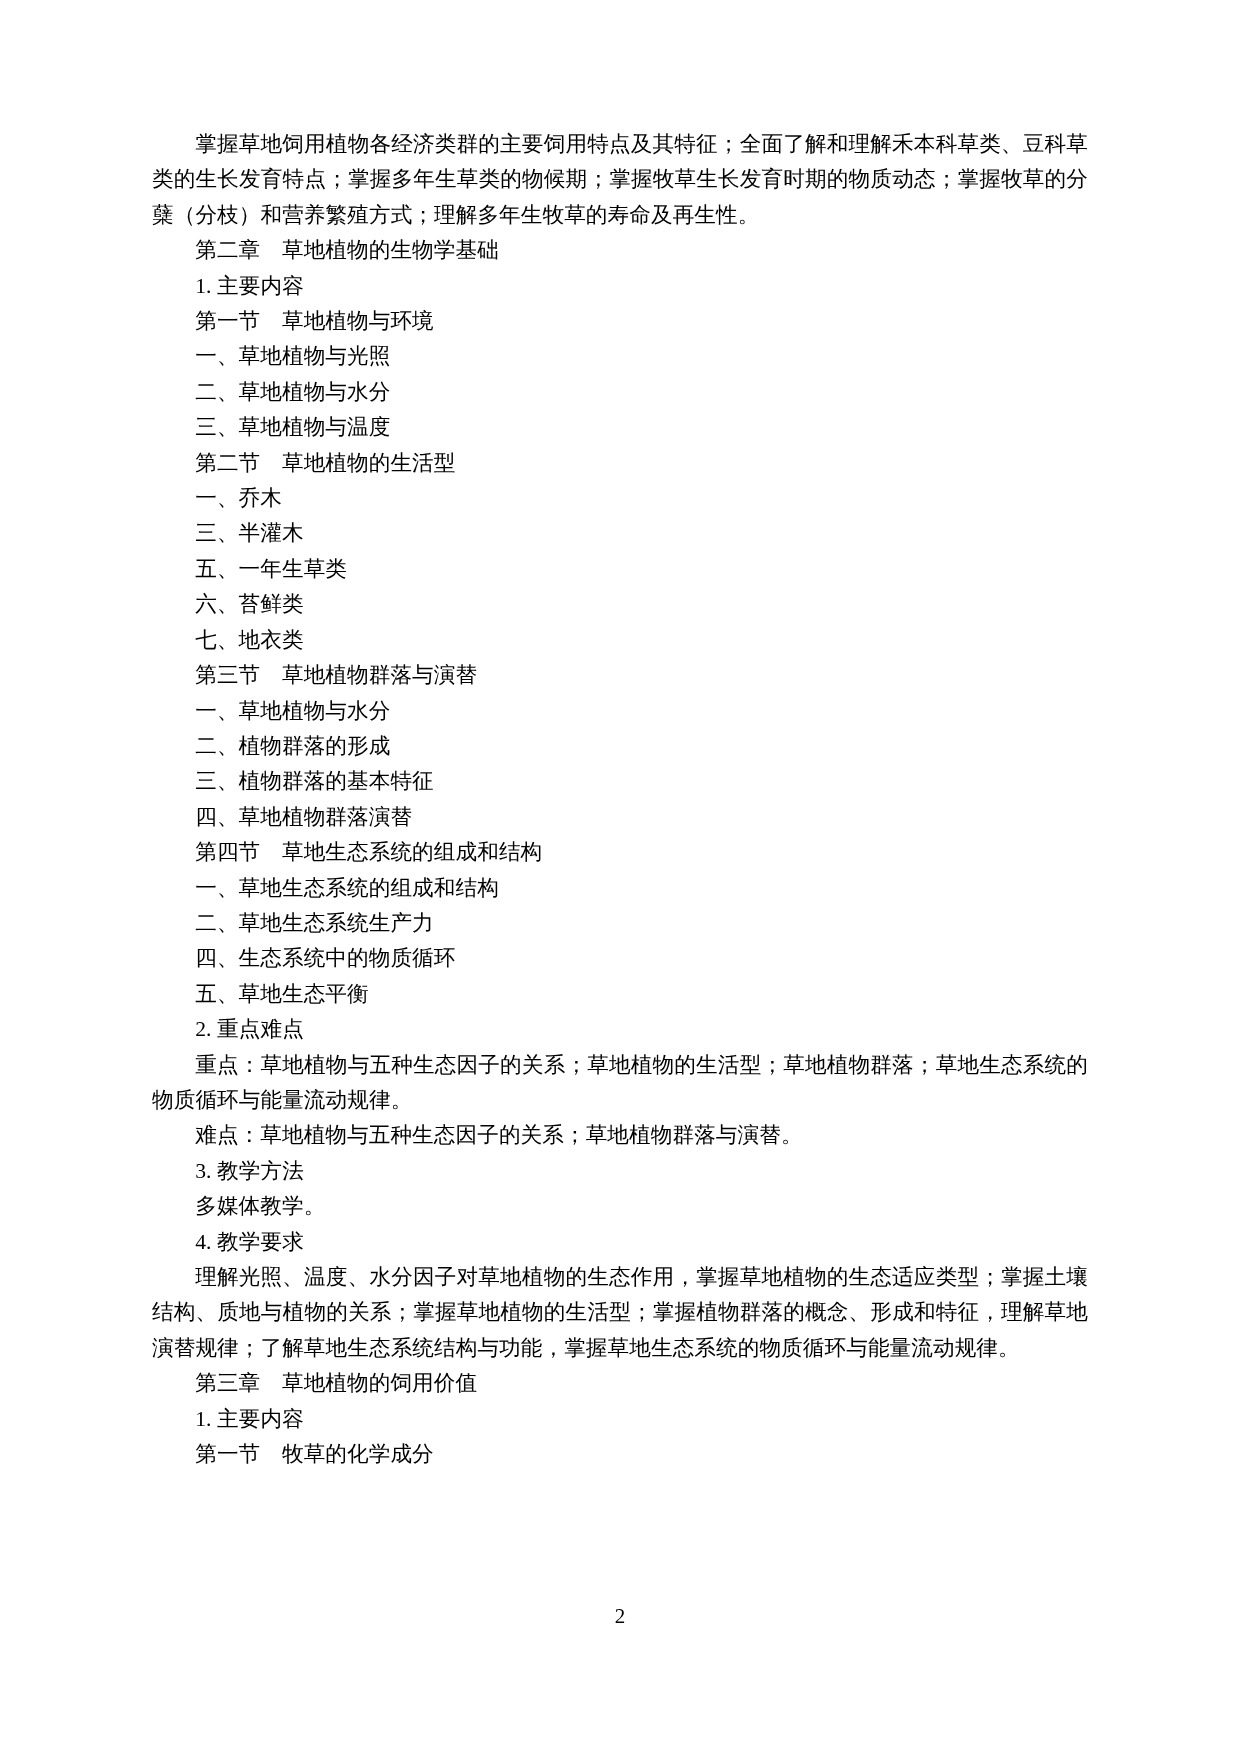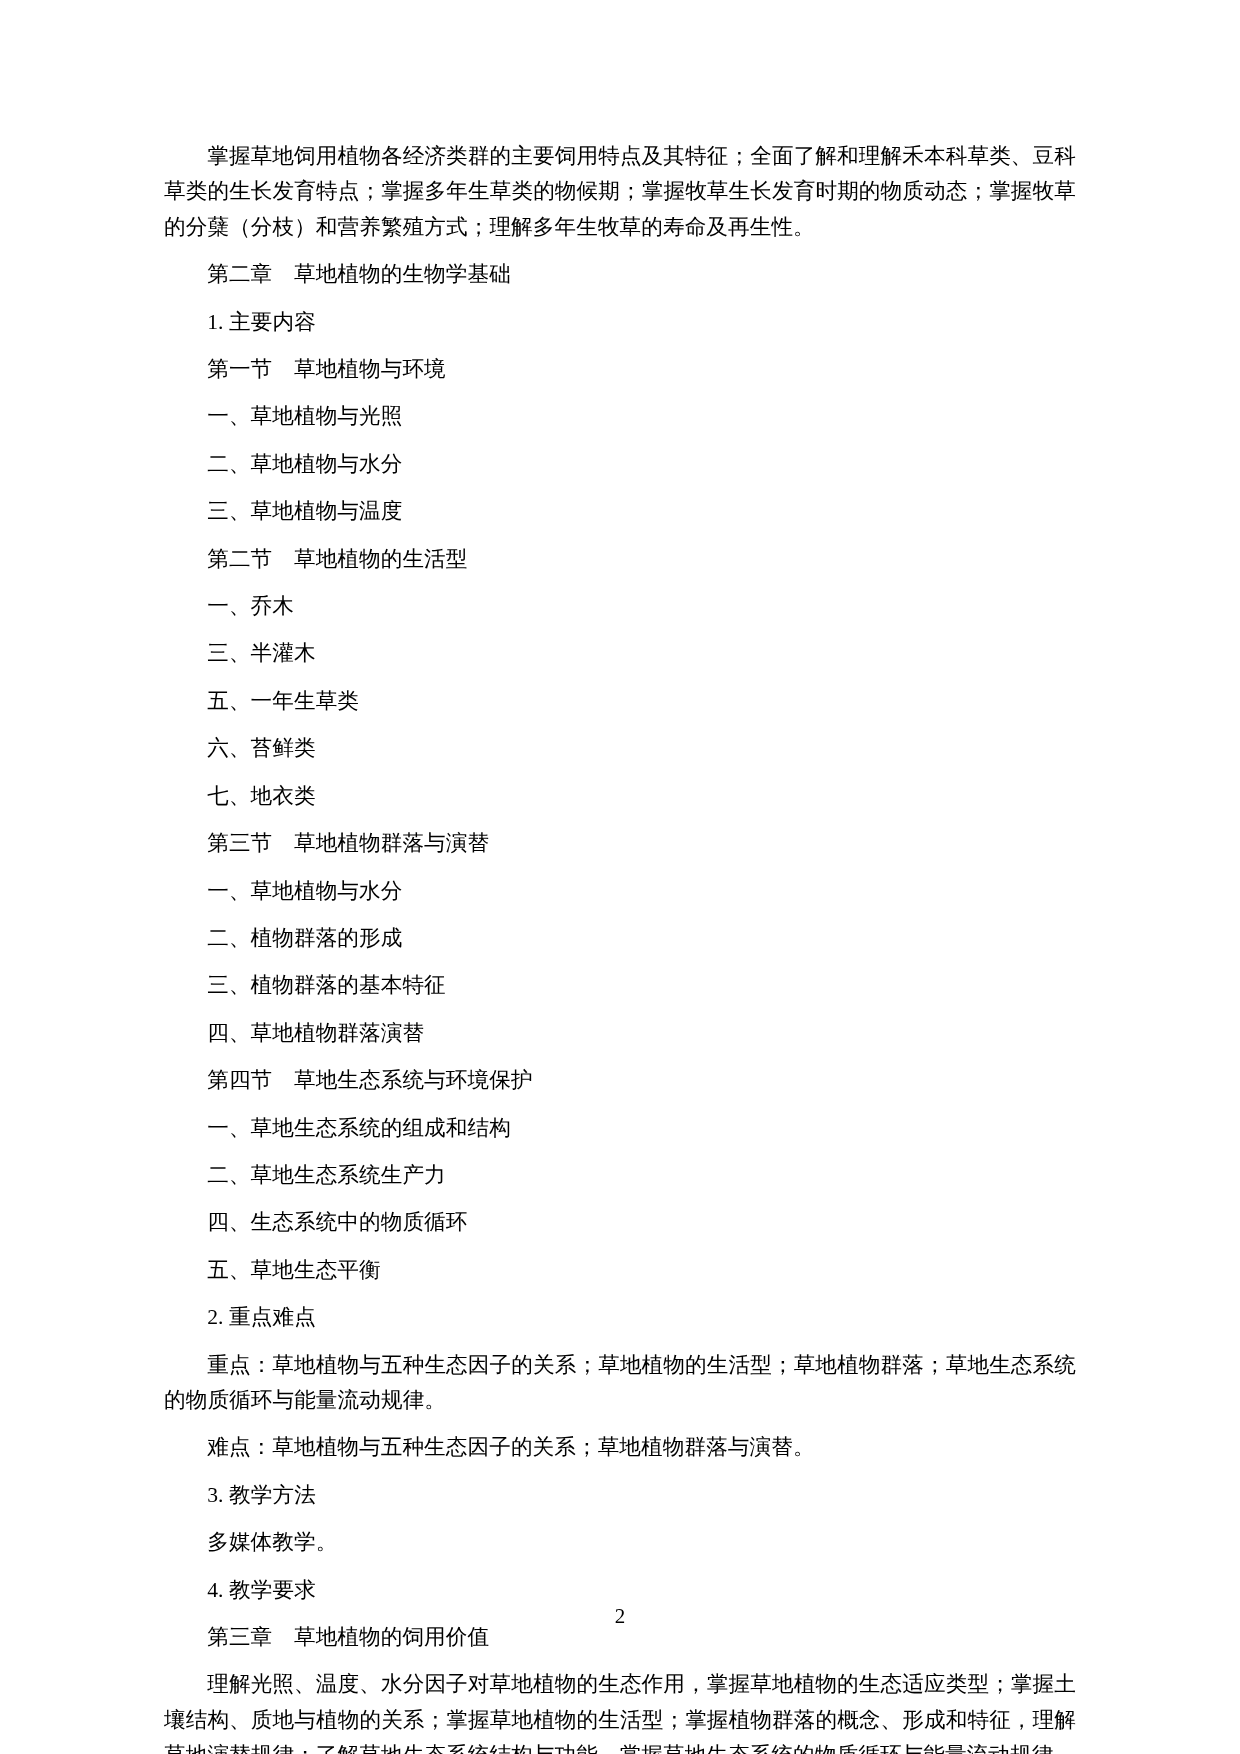--- a/index.html
+++ b/index.html
@@ -20,21 +20,21 @@
     position: absolute;
     left: 152px;
     top: 127px;
     width: 936px;
     font-size: 21.6px;
     line-height: 35.4px;
     letter-spacing: 0.1px;
   }
   .tline {
     text-indent: 2em;
-    margin: 12px;
+    margin: 0;
     padding: 0;
   }
   .para {
     text-align: justify;
     text-justify: inter-ideograph;
   }
   .single {
     white-space: nowrap;
   }
   .pagenum {
@@ -64,30 +64,30 @@
       <div class="tline single">一、乔木</div>
       <div class="tline single">三、半灌木</div>
       <div class="tline single">五、一年生草类</div>
       <div class="tline single">六、苔鲜类</div>
       <div class="tline single">七、地衣类</div>
       <div class="tline single">第三节　草地植物群落与演替</div>
       <div class="tline single">一、草地植物与水分</div>
       <div class="tline single">二、植物群落的形成</div>
       <div class="tline single">三、植物群落的基本特征</div>
       <div class="tline single">四、草地植物群落演替</div>
-      <div class="tline single">第四节　草地生态系统与环境保护</div>
+      <div class="tline single">第四节　草地生态系统的组成和结构</div>
       <div class="tline single">一、草地生态系统的组成和结构</div>
       <div class="tline single">二、草地生态系统生产力</div>
       <div class="tline single">四、生态系统中的物质循环</div>
       <div class="tline single">五、草地生态平衡</div>
       <div class="tline single">2. 重点难点</div>
       <div class="tline para">重点：草地植物与五种生态因子的关系；草地植物的生活型；草地植物群落；草地生态系统的物质循环与能量流动规律。</div>
       <div class="tline single">难点：草地植物与五种生态因子的关系；草地植物群落与演替。</div>
       <div class="tline single">3. 教学方法</div>
       <div class="tline single">多媒体教学。</div>
       <div class="tline single">4. 教学要求</div>
+      <div class="tline para">理解光照、温度、水分因子对草地植物的生态作用，掌握草地植物的生态适应类型；掌握土壤结构、质地与植物的关系；掌握草地植物的生活型；掌握植物群落的概念、形成和特征，理解草地演替规律；了解草地生态系统结构与功能，掌握草地生态系统的物质循环与能量流动规律。</div>
       <div class="tline single">第三章　草地植物的饲用价值</div>
-      <div class="tline para">理解光照、温度、水分因子对草地植物的生态作用，掌握草地植物的生态适应类型；掌握土壤结构、质地与植物的关系；掌握草地植物的生活型；掌握植物群落的概念、形成和特征，理解草地演替规律；了解草地生态系统结构与功能，掌握草地生态系统的物质循环与能量流动规律。</div>
       <div class="tline single">1. 主要内容</div>
       <div class="tline single">第一节　牧草的化学成分</div>
     </div>
   <div class="pagenum">2</div>
 </div>
 
 </body></html>

